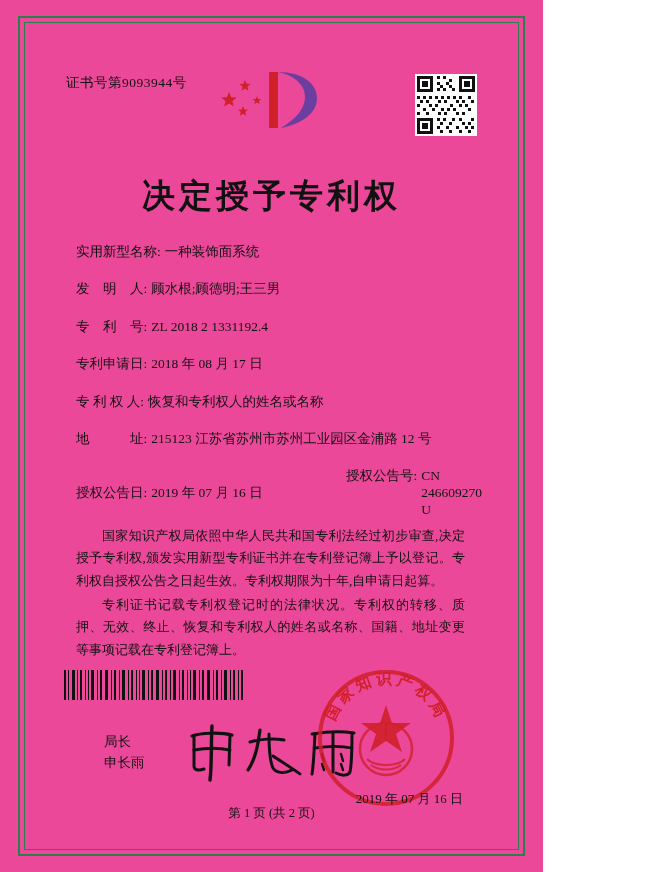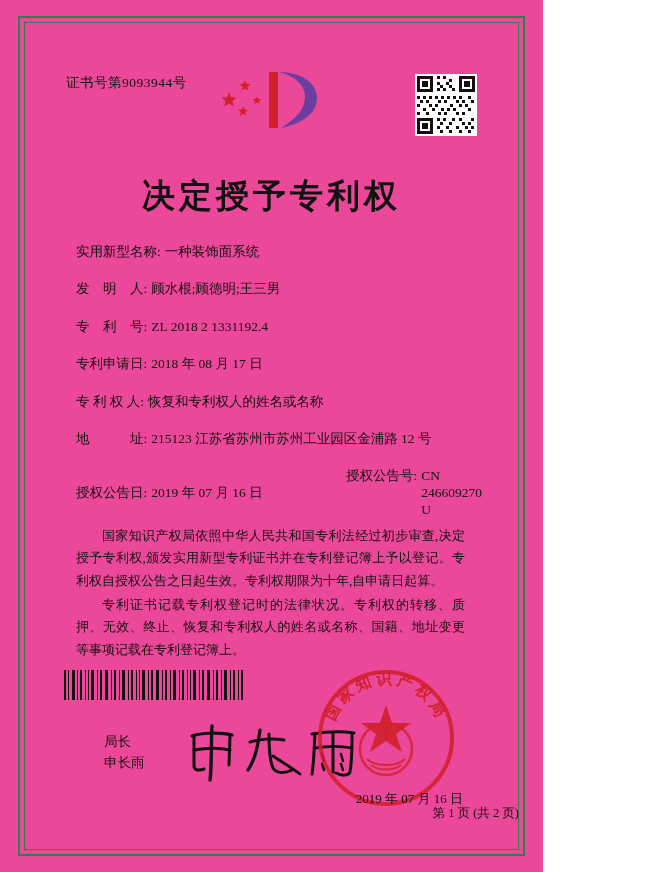--- a/index.html
+++ b/index.html
@@ -180,21 +180,21 @@
     font-size: 13px;
     color: #111;
   }
 
   
   .page-footer {
     position: absolute;
     left: 0;
     right: 0;
     bottom: 28px;
-    text-align: right;
+    text-align: center;
     font-size: 12.5px;
     color: #111;
   }
 </style>
 </head>
 <body>
 
 <div id="page">
 
   <div class="frame-outer"></div>

